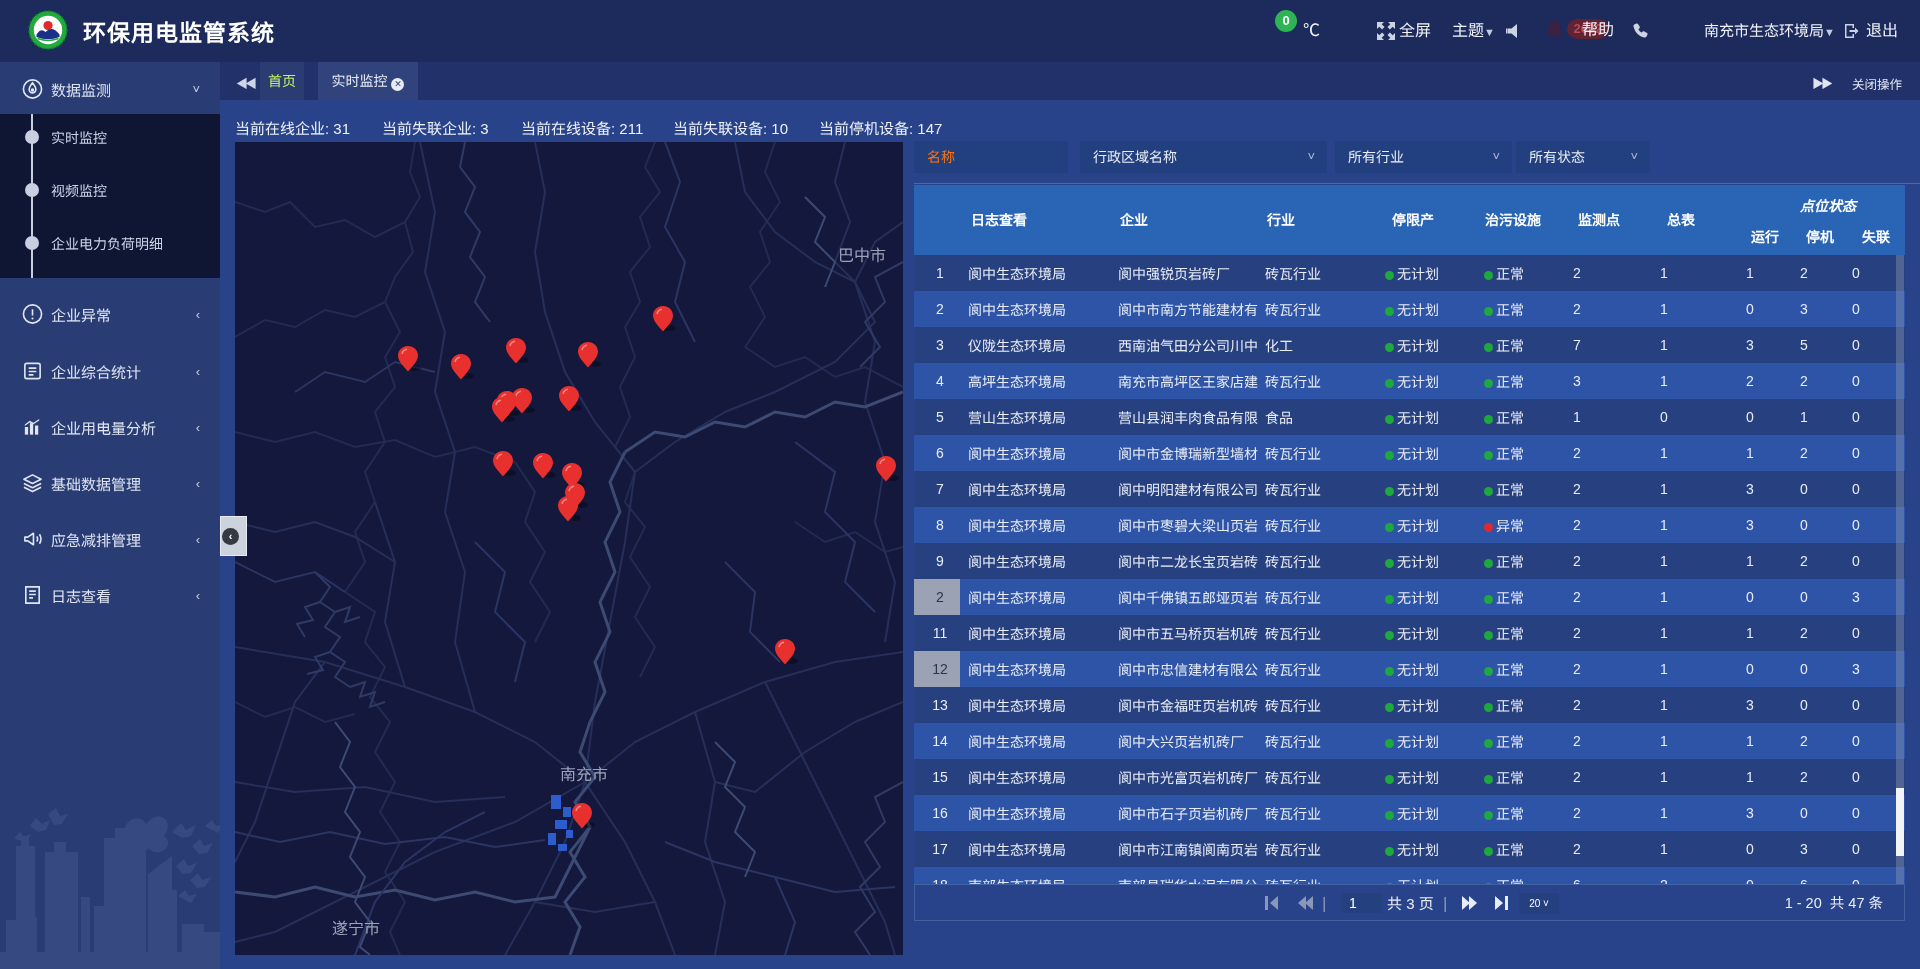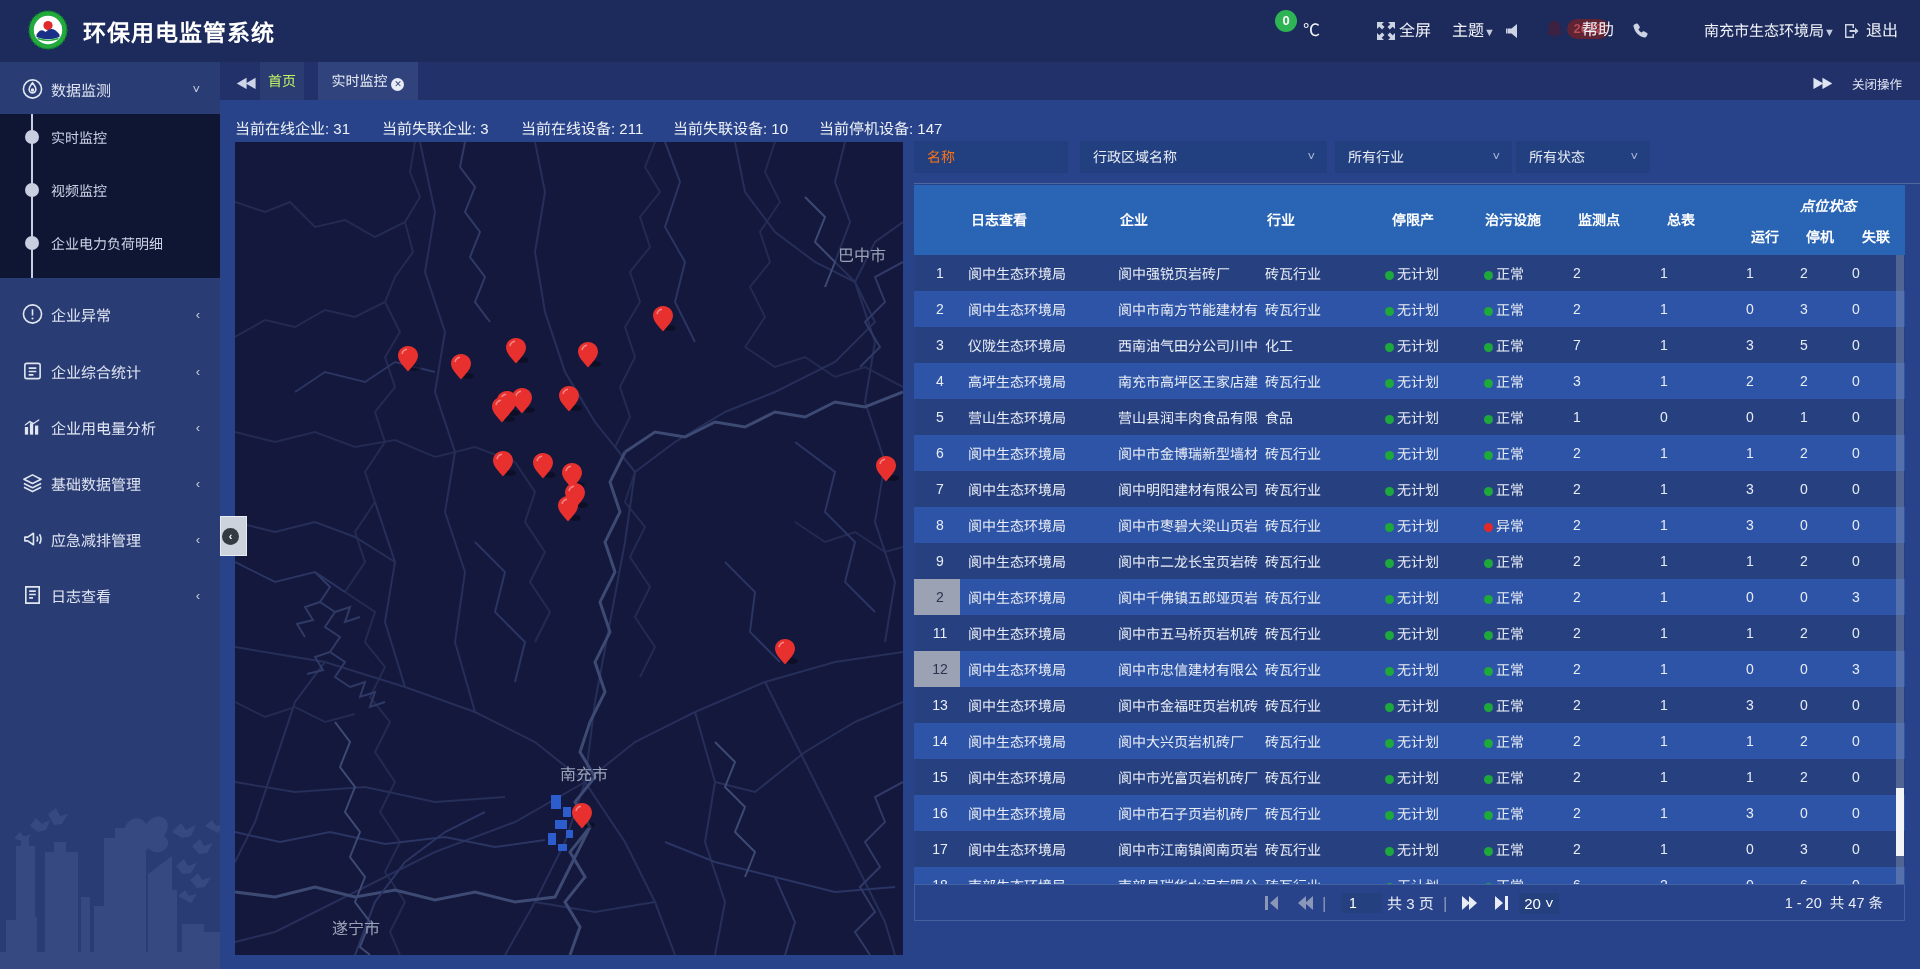--- a/index.html
+++ b/index.html
@@ -642,19 +642,19 @@
   <div class="pgi" style="left:472px;">共 3 页</div>
   <div class="pgi" style="left:528px;color:#8a97b8;font-size:17px;">|</div>
   <svg class="abs" style="left:547px;top:11px" width="15" height="14" viewBox="0 0 15 14" fill="#e8ecf5">
     <path d="M0 0 L8 7 L0 14 Z"></path>
       <path d="M7 0 L15 7 L7 14 Z"></path>
   </svg>
   <svg class="abs" style="left:580px;top:11px" width="13" height="14" viewBox="0 0 13 14" fill="#e8ecf5">
     <path d="M0 0 L8 7 L0 14 Z"></path>
       <rect x="10" y="0" width="3" height="14"></rect>
   </svg>
-  <div class="abs" style="left:604px;top:8px;width:40px;height:21px;background:#24407e;color:#fff;font-size:15px;line-height:21px;text-align:center;">20 ˅</div>
+  <div class="abs" style="left:604px;top:8px;width:40px;height:21px;background:#24407e;color:#fff;font-size:10px;line-height:21px;text-align:center;">20 ˅</div>
   <div class="pgi" style="right:21px;font-size:14.5px;">1 - 20&nbsp;&nbsp;共 47 条</div>
 </div>
 
 <div id="fbtn">
     <div class="cir">‹</div>
   </div>
 
 </body></html>

